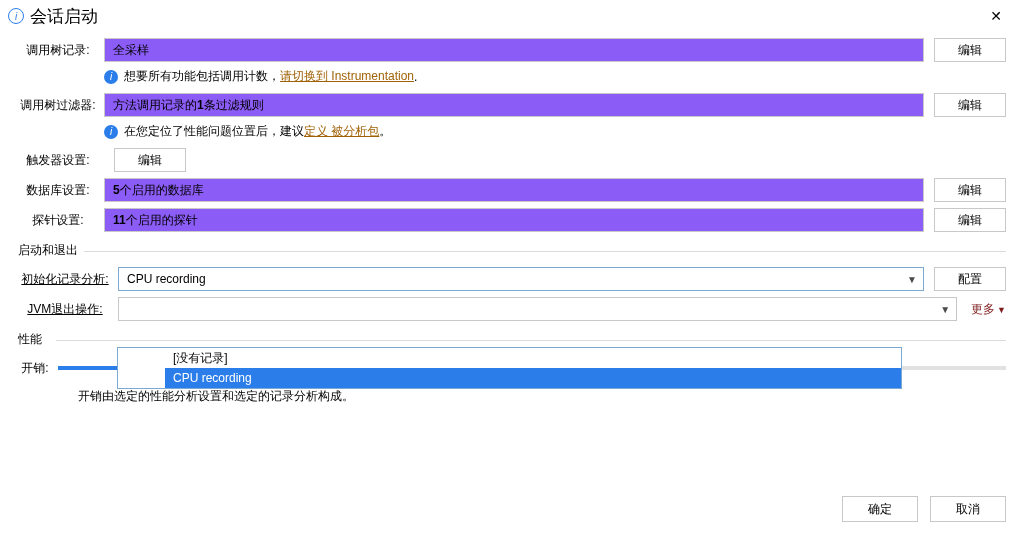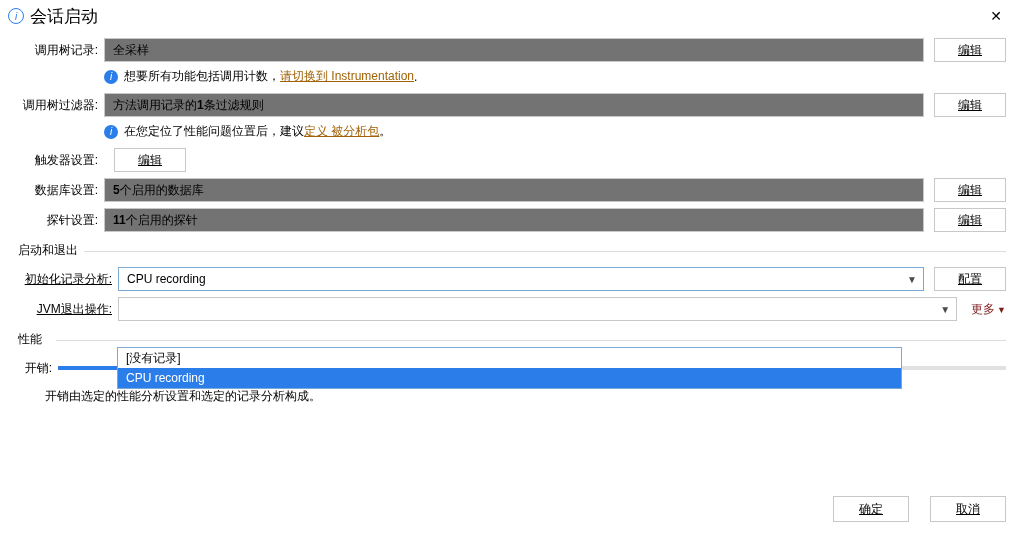--- a/index.html
+++ b/index.html
@@ -10,46 +10,46 @@
   .title-text { font-size:17px; }
   .close-x { margin-left:auto; width:40px; height:32px; display:flex; align-items:center; justify-content:center; font-size:14px; cursor:default; }
 
   .content { padding:0 18px; }
   .section-title { position:relative; margin:10px 0 8px 0; color:#000; }
   .section-title::after { content:""; position:absolute; left:38px; right:0; top:50%; border-top:1px solid #dcdcdc; }
   .section-title.long::after { left:62px; }
   .section-title span { background:#fff; position:relative; z-index:1; padding-right:6px; }
 
   .row { display:flex; align-items:center; margin:6px 0; min-height:24px; }
-  .label { width:86px; text-align:right; padding-right:6px; white-space:nowrap; }
+  .label { width:86px; text-align:center; padding-right:6px; white-space:nowrap; }
   .label-wide { width:100px;text-decoration:underline; }
-  .field { flex:1; height:24px; border:1px solid #c8c8c8; background:#737373; padding:0 8px; display:flex; align-items:center; }
-  .btn { height:24px; min-width:72px; border:1px solid #c8c8c8; background:#fff; margin-left:10px; display:flex; align-items:center; justify-content:center; cursor:default; padding:0 14px;text-decoration:underline; }
+  .field { flex:1; height:24px; border:1px solid #c8c8c8; background:#8b5cf6; padding:0 8px; display:flex; align-items:center; }
+  .btn { height:24px; min-width:72px; border:1px solid #c8c8c8; background:#fff; margin-left:10px; display:flex; align-items:center; justify-content:center; cursor:default; padding:0 14px; }
   .hintrow { display:flex; align-items:center; margin:2px 0 8px 86px; }
   .info-icon { width:14px; height:14px; border-radius:50%; background:#2b7de9; color:#fff; font-size:10px; font-style:italic; display:flex; align-items:center; justify-content:center; margin-right:6px; flex:0 0 auto; }
   .link { color:#a16207; text-decoration:underline; cursor:pointer; }
   .bold { font-weight:600; }
 
   .combo { flex:1; height:24px; border:1px solid #7aaad4; background:#fff; position:relative; display:flex; align-items:center; padding:0 8px; }
   .combo .arrow { position:absolute; right:6px; top:50%; transform:translateY(-50%); font-size:10px; color:#4a4a4a; }
   .combo.plain { border-color:#c8c8c8; }
 
   .dropdown { position:absolute; left:117px; right:122px; top:347px; border:1px solid #7aaad4; background:#fff; z-index:10; }
-  .dropdown .opt { height:20px; padding:0 8px; display:flex; align-items:center; }
+  .dropdown .opt { height:20px; padding:0 8px; display:flex; align-items:center;margin-left:47px; }
   .dropdown .opt.sel { background:#2b7de9; color:#fff; }
 
   .morelink { color:#7f1d1d; margin-left:14px; cursor:pointer; white-space:nowrap; }
   .morelink .tri { font-size:9px; margin-left:2px; }
 
   .progress { flex:1; height:4px; background:#e1e1e1; position:relative; }
   .progress .bar { position:absolute; left:0; top:0; bottom:0; width:30%; background:#2b7de9; }
 
-  .caption { margin:8px 0 0 27px; color:#000; }
+  .caption { margin:8px 0 0 60px; color:#000; }
 
-  .footer { position:absolute; bottom:14px; right:18px; display:flex; gap:11px; }
+  .footer { position:absolute; bottom:14px; right:18px; display:flex; gap:2px; }
   .footer .btn { min-width:76px; height:26px; }
 </style>
 </head>
 <body>
 
 <div class="window">
   <div class="titlebar">
     <div class="title-icon">i</div>
     <div class="title-text">会话启动</div>
     <div class="close-x">✕</div>

